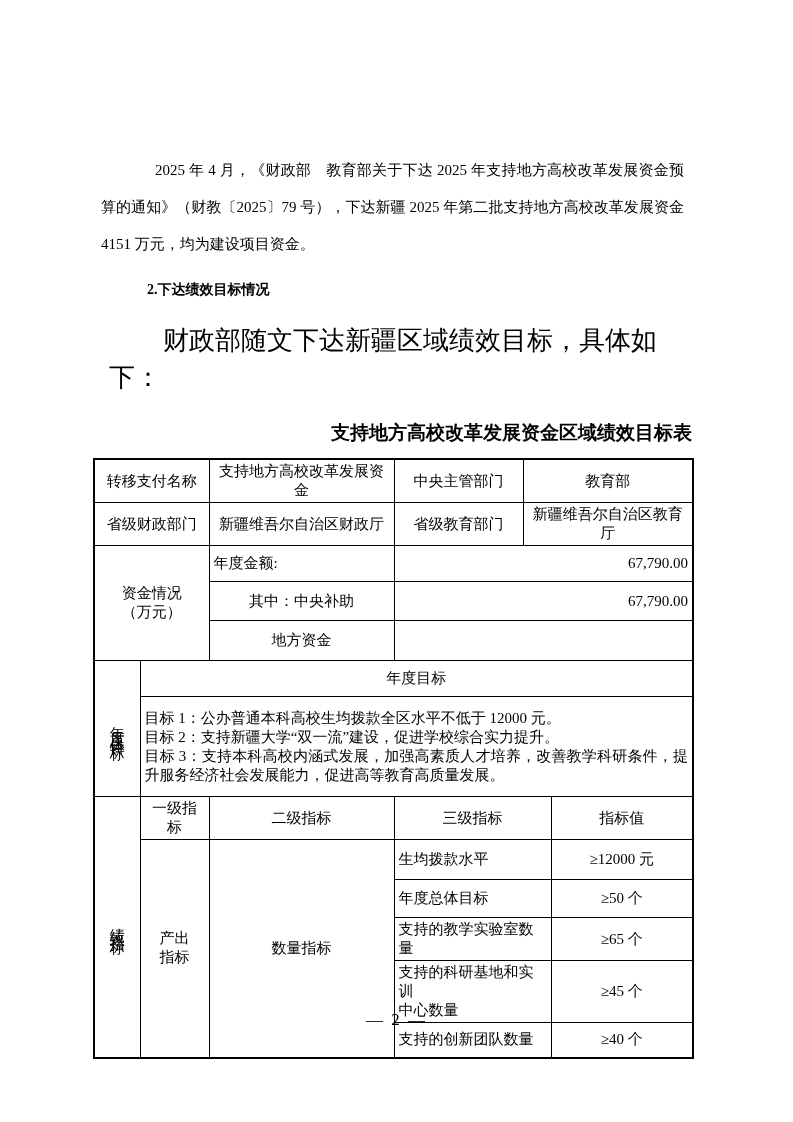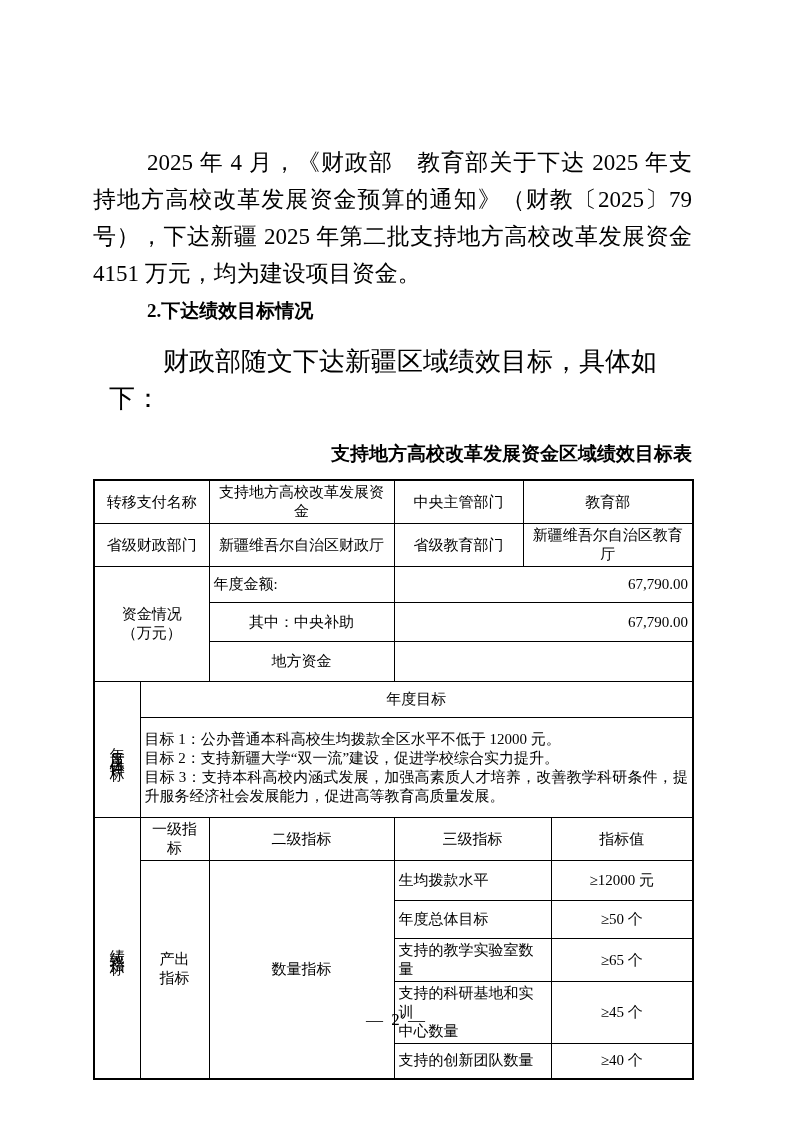--- a/index.html
+++ b/index.html
@@ -3,22 +3,22 @@
 <meta charset="utf-8">
 <style>
   html,body { margin:0; padding:0; }
   body {
     width:793px; height:1122px; background:#ffffff; color:#000;
     font-family:"Liberation Serif","DejaVu Serif",serif;
   }
   .page { position:relative; width:793px; height:1122px; overflow:hidden; background:#fff; }
   .doc  { position:absolute; left:93px; top:144px; width:599px; }
 
-  .para    { margin:0; font-size:23px; line-height:37px; text-align:justify; text-indent:54px; }
-  .heading { margin:0; font-size:19px; line-height:37px; font-weight:bold; text-indent:54px; }
+  .para    { margin:8px; font-size:15px; line-height:37px; text-align:justify; text-indent:54px; }
+  .heading { margin:0; font-size:14px; line-height:37px; font-weight:bold; text-indent:54px; }
   .intro   { margin:16px; font-size:26px; line-height:37px; text-indent:54px;font-family:Liberation Mono, monospace; }
   .table-title    { font-size:19px; line-height:37px; font-weight:bold; text-align:right; }
   .table-subtitle { font-size:15px; line-height:30px; text-align:center; }
 
   table.perf {
     border-collapse:collapse; table-layout:fixed;
     width:599px; margin-top:7px;
     border:2px solid #000;
   }
   table.perf td {

